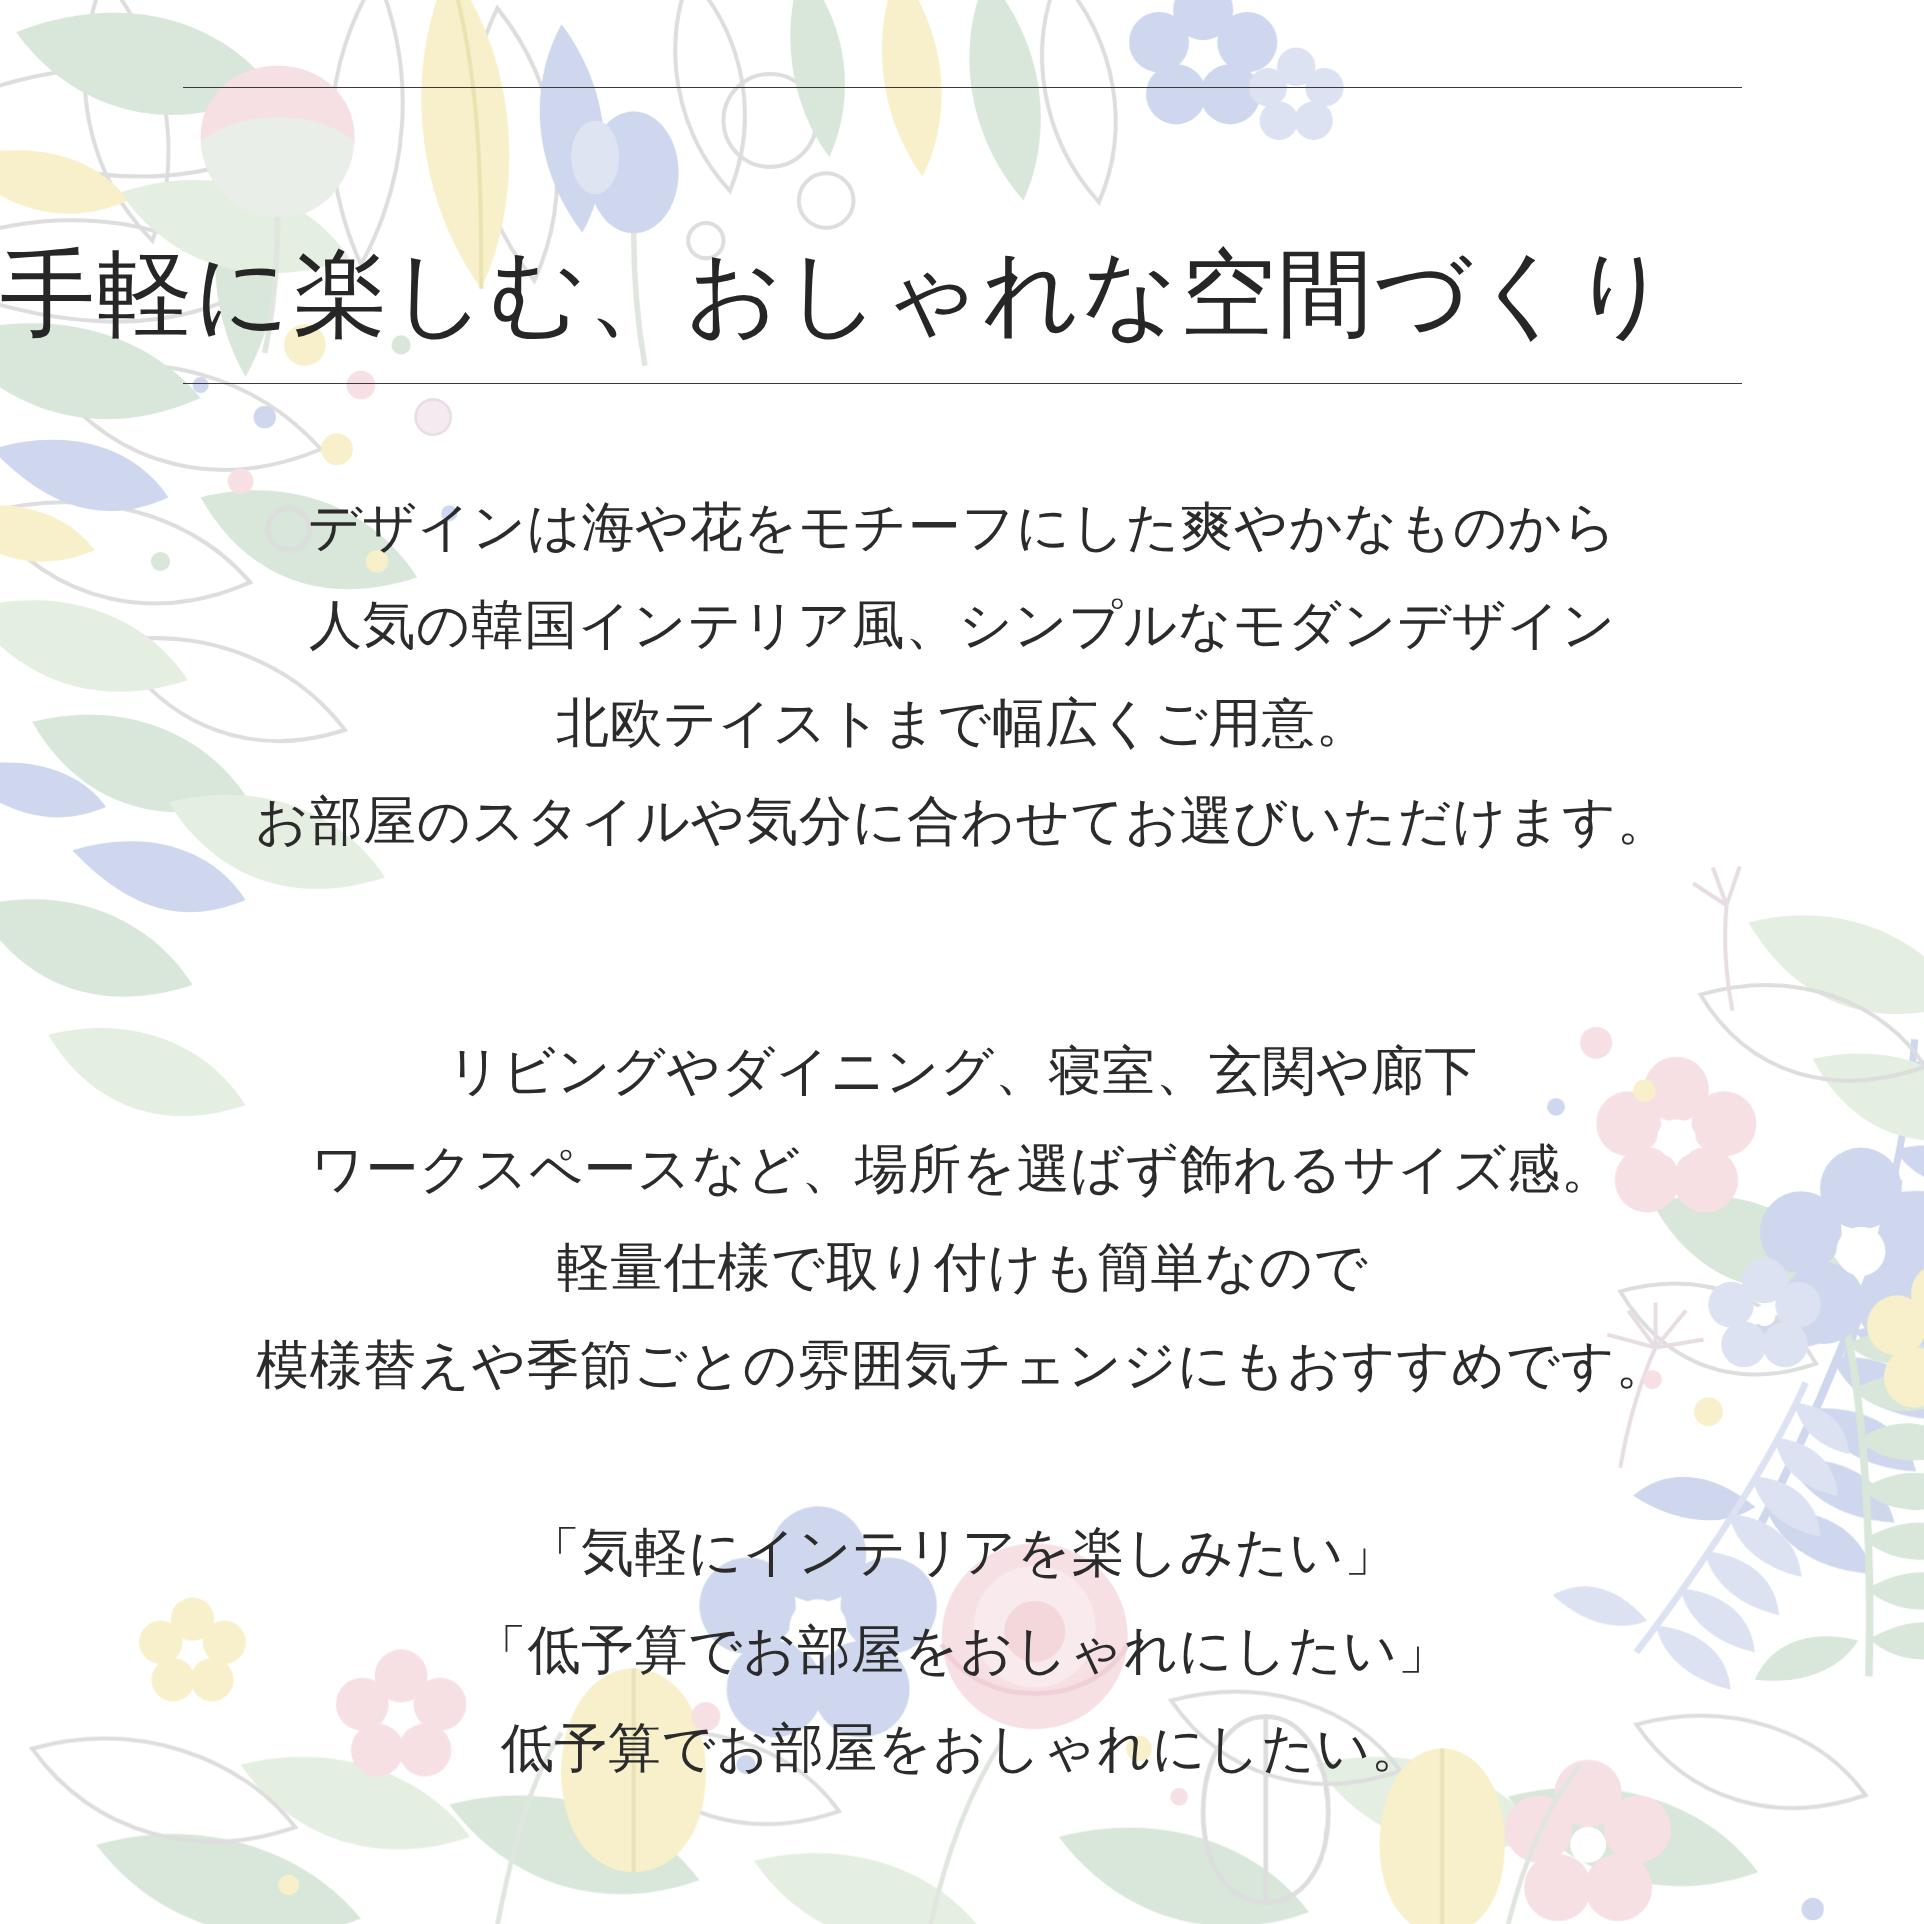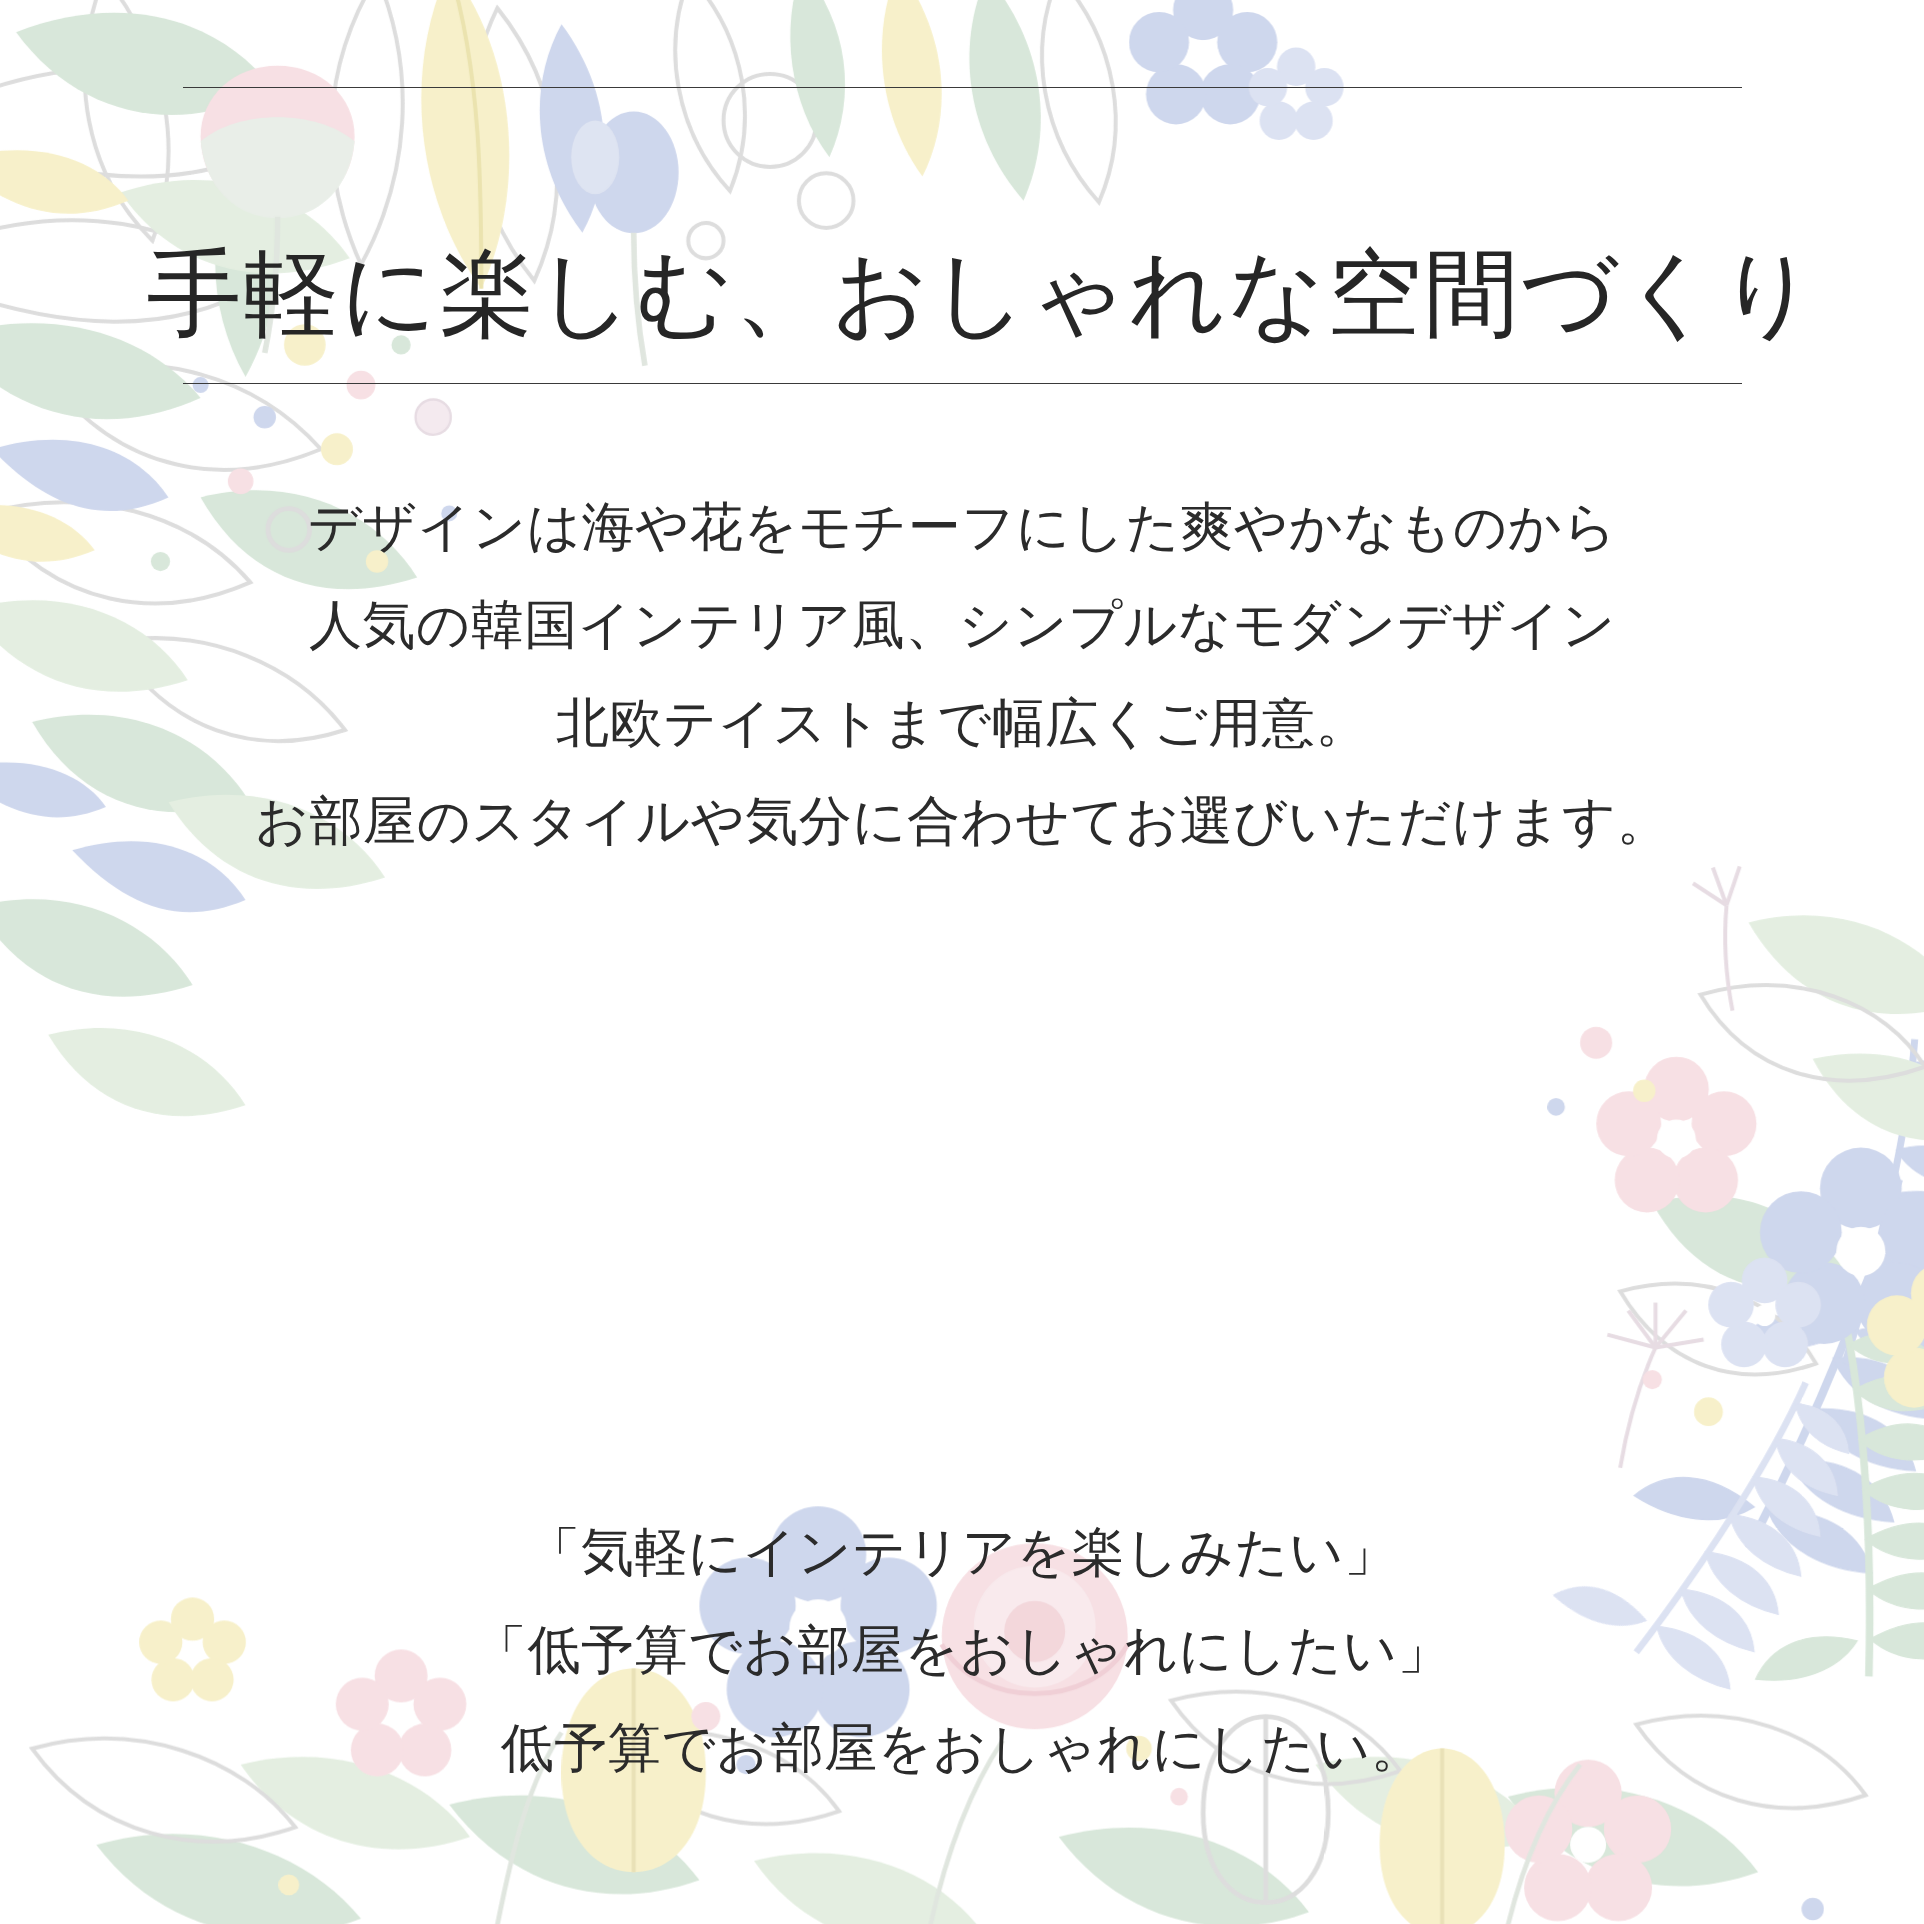--- a/index.html
+++ b/index.html
@@ -44,28 +44,26 @@
     border-top: 1.6px solid #3a3a3a;
   }
   .rule.top    { top: 87px; }
   .rule.bottom { top: 383px; }
 
   .page-title {
     position: absolute;
     left: 0;
     right: 0;
     top: 183px;
-    text-align: center;
     font-size: 95px;
     line-height: 1.0;
     letter-spacing: 0.02em;
     font-weight: 400;
     color: #262626;
     white-space: nowrap;
-    padding-left: 40px;
   }
 
   .body-block {
     position: absolute;
     left: 0;
     right: 0;
     text-align: center;
     font-size: 53px;
     line-height: 1.62;
     letter-spacing: 0.01em;
@@ -371,20 +369,26 @@
 
   <div class="rule bottom"></div>
 
   <div class="body-block b1">
     <p>デザインは海や花をモチーフにした爽やかなものから</p>
     <p>人気の韓国インテリア風、シンプルなモダンデザイン</p>
     <p>北欧テイストまで幅広くご用意。</p>
     <p>お部屋のスタイルや気分に合わせてお選びいただけます。</p>
   </div>
 
+  <div class="body-block b2">
+    <p>リビングやダイニング、寝室、玄関や廊下</p>
+    <p>ワークスペースなど、場所を選ばず飾れるサイズ感。</p>
+    <p>軽量仕様で取り付けも簡単なので</p>
+    <p>模様替えや季節ごとの雰囲気チェンジにもおすすめです。</p>
+  </div>
 
   <div class="body-block b3">
     <p>「気軽にインテリアを楽しみたい」</p>
     <p>「低予算でお部屋をおしゃれにしたい」</p>
     <p>低予算でお部屋をおしゃれにしたい。</p>
   </div>
 
 </div>
 
 

